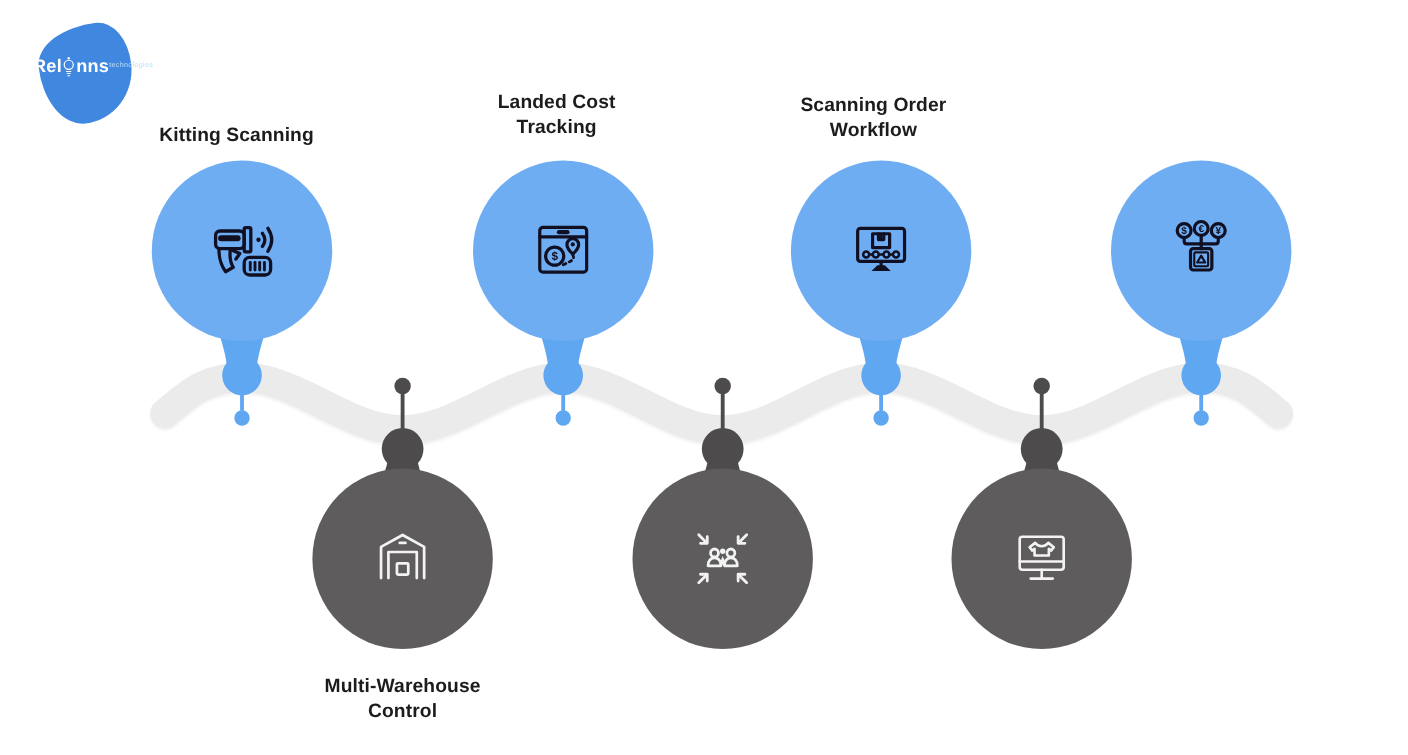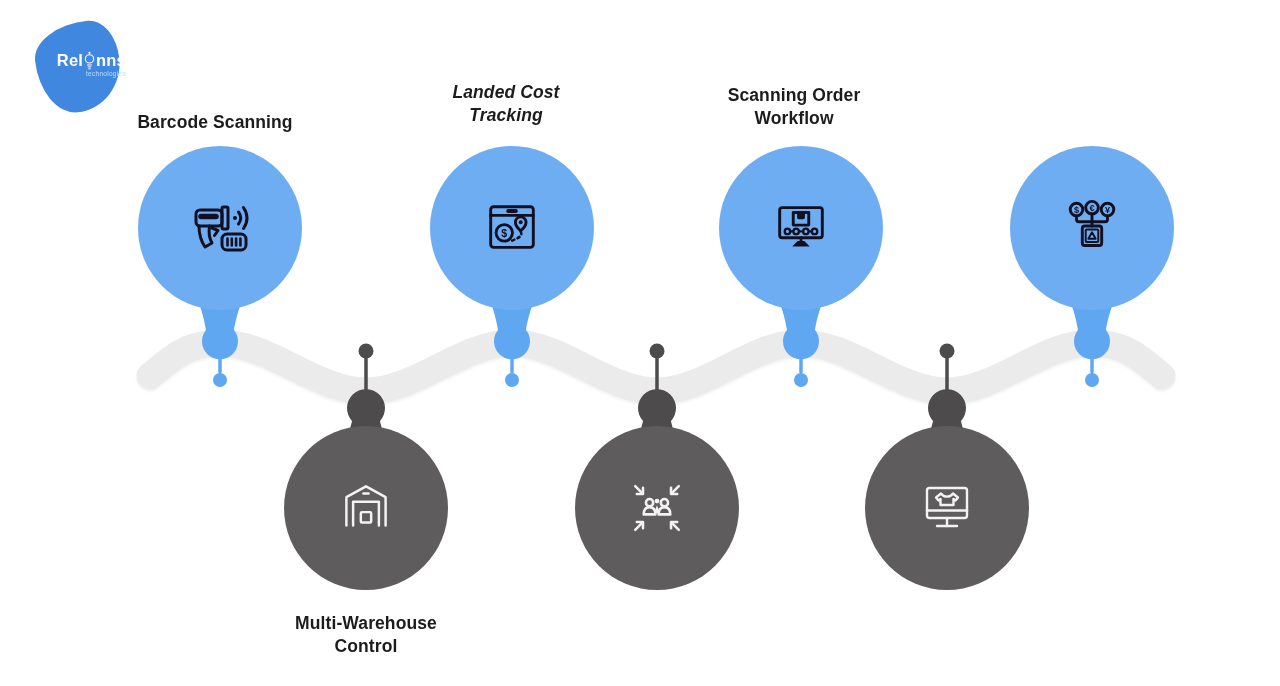--- a/index.html
+++ b/index.html
@@ -57,21 +57,21 @@
   
   .logo{position:absolute;left:30px;top:18px;width:96px;height:98px;z-index:4;}
   .logo-blob{
     position:absolute;left:6px;top:4px;width:84px;height:90px;
     background:var(--logo-blue);
     border-radius:67% 33% 56% 44% / 38% 45% 55% 62%;
     transform:rotate(-6deg);
   }
   .logo-content{
     position:absolute;left:0;top:30px;width:96px;
-    display:flex;flex-direction:column;align-items:flex-end;
+    display:flex;flex-direction:row;align-items:center;
   }
   .logo-row{display:flex;align-items:center;color:#ffffff;font-weight:800;font-size:16.5px;letter-spacing:.2px;}
   .logo-bulb{margin:0 1px;}
   .logo-tagline{width:74px;text-align:right;font-size:6.5px;color:var(--logo-tagline);margin-top:-2px;letter-spacing:.3px;}
 </style>
 </head>
 <body>
 
 <div class="canvas">
 
@@ -127,22 +127,22 @@
         <line x1="657" y1="358" x2="657" y2="398"></line>
       <path d="M634 450 C640 432 642 426 643 421 A19 19 0 1 1 671 421 C672 426 674 432 680 450 Z"></path>
     </g>
     <g class="gray-connector">
       <circle cx="947" cy="351" r="7.5"></circle>
         <line x1="947" y1="358" x2="947" y2="398"></line>
       <path d="M924 450 C930 432 932 426 933 421 A19 19 0 1 1 961 421 C962 426 964 432 970 450 Z"></path>
     </g>
   </svg>
 
-  <div class="feature-label" style="left:105px;top:111px;width:220px;">Barcode Scanning</div>
-  <div class="feature-label" style="left:431px;top:81px;width:150px;font-style:italic;">Landed Cost Tracking</div>
+  <div class="feature-label" style="left:105px;top:111px;width:220px;">Kitting Scanning</div>
+  <div class="feature-label" style="left:431px;top:81px;width:150px;">Landed Cost Tracking</div>
   <div class="feature-label" style="left:699px;top:84px;width:190px;">Scanning Order Workflow</div>
 
   <div class="feature-circle top" style="left:138px;">
     <svg class="icon dark" width="64" height="64" viewBox="0 0 64 64">
       <rect x="8" y="14" width="26" height="16" rx="4"></rect>
       <line x1="13" y1="20.5" x2="28" y2="20.5" stroke-width="5.5"></line>
       <rect x="34" y="11" width="6" height="22" rx="1.5"></rect>
       <circle class="fill-dark" cx="47" cy="22" r="2"></circle>
       <path d="M50.5 16 q4.5 6 0 12"></path>
       <path d="M55.5 11.5 q7 10.5 0 21"></path>

